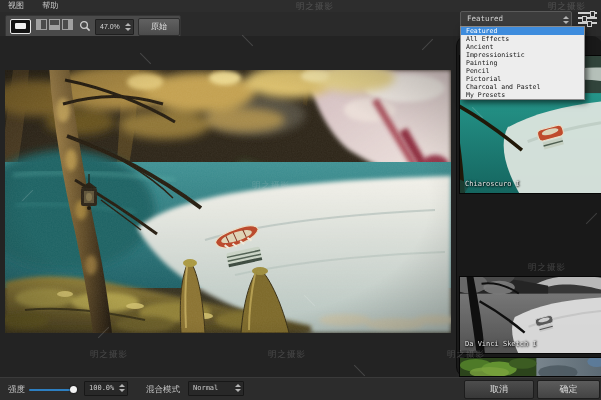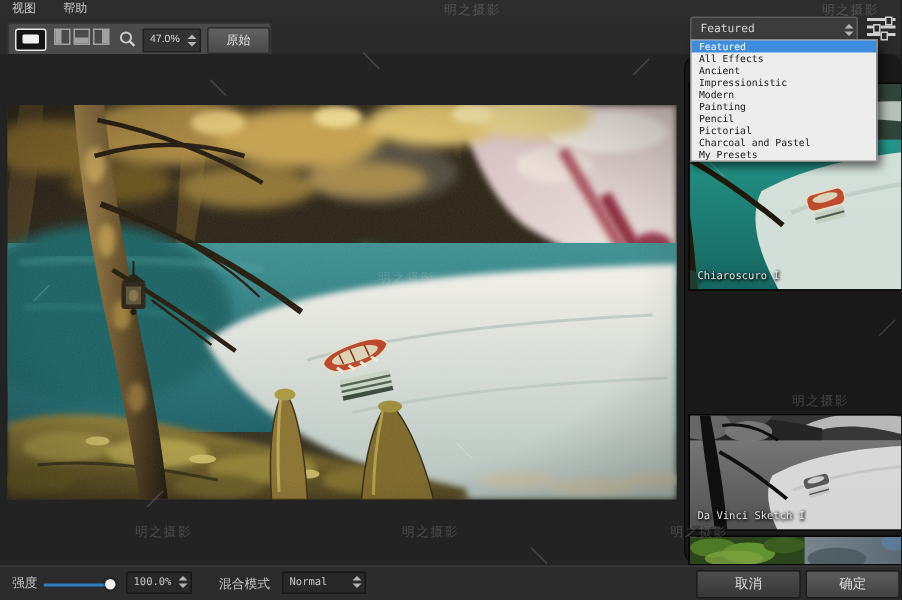--- a/index.html
+++ b/index.html
@@ -167,21 +167,20 @@
     <div class="bar" style="top:11px;">
         <i style="left:9px;"></i>
       </div>
   </div>
 
   <div class="popup">
     <div class="opt sel">Featured</div>
     <div class="opt">All Effects</div>
     <div class="opt">Ancient</div>
     <div class="opt">Impressionistic</div>
-    <div class="opt">Modern</div>
     <div class="opt">Painting</div>
     <div class="opt">Pencil</div>
     <div class="opt">Pictorial</div>
     <div class="opt">Charcoal and Pastel</div>
     <div class="opt">My Presets</div>
   </div>
 
   <div class="canvas-area">
     <svg class="mainimg" viewBox="0 0 446 263" preserveAspectRatio="none">
       <defs>
@@ -353,21 +352,21 @@
         <ellipse cx="64" cy="6" rx="14" ry="6" fill="#3c5c22"></ellipse>
         <ellipse cx="30" cy="16" rx="20" ry="6" fill="#7aa23e" opacity=".8"></ellipse>
         <ellipse cx="100" cy="16" rx="20" ry="8" fill="#4a565e" opacity=".8"></ellipse>
         <ellipse cx="140" cy="4" rx="10" ry="6" fill="#5c7c9c" opacity=".9"></ellipse>
       </svg>
       <span class="lbl"></span>
     </div>
   </div>
 
   <div class="bottombar">
-    <span class="blabel" style="left:8px;font-family:Liberation Mono, monospace;">强度</span>
+    <span class="blabel" style="left:8px;">强度</span>
     <span class="blabel" style="left:146px;">混合模式</span>
   </div>
   <div class="slider">
     <div class="track"></div>
     <div class="knob"></div>
   </div>
   <div class="fieldbox" style="left:84px;width:42px;">
     <span class="val">100.0%</span>
     <span class="stp" style="top:1px;">
         <i class="up"></i>

